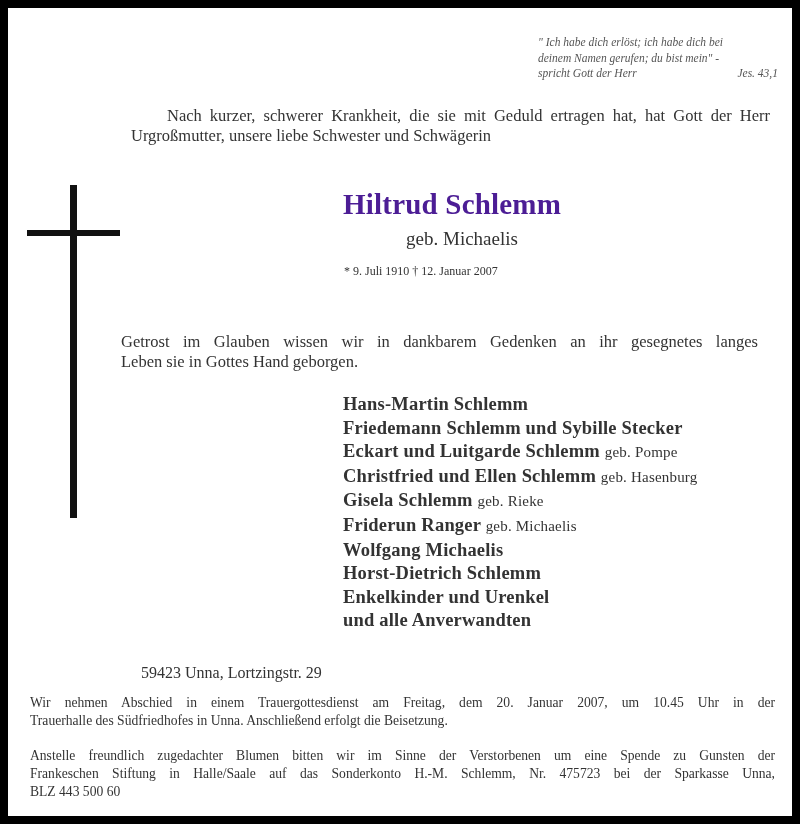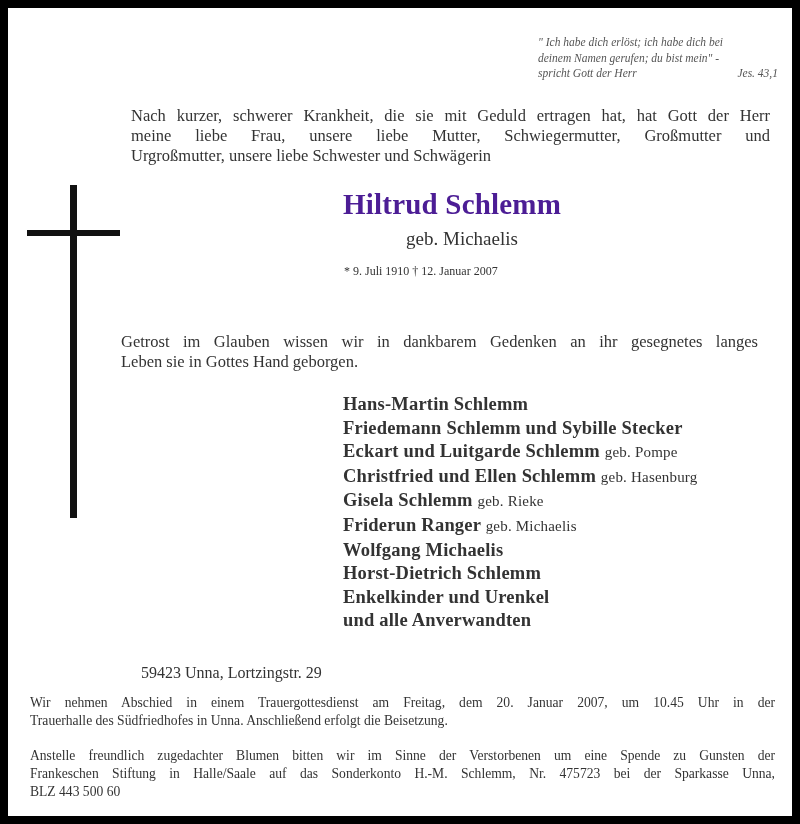--- a/index.html
+++ b/index.html
@@ -14,21 +14,21 @@
     .verse {
       position: absolute; left: 530px; top: 27px; width: 240px;
       font-style: italic; font-size: 11.5px; line-height: 15.5px; color: #555;
     }
     .verse .row { display: flex; justify-content: space-between; }
 
     .intro {
       position: absolute; left: 123px; top: 98px; width: 639px;
       font-size: 16.5px; line-height: 20px; text-align: justify; text-align-last: left; color: #333;
     }
-    .intro .jl { text-align: justify; text-align-last: justify; display: block; }
+    .intro .jl { text-align: justify; text-align-last: justify; display: block; margin-left: 36px; }
 
     .cross-v { position: absolute; left: 62px; top: 177px; width: 7px; height: 333px; background: #111; }
     .cross-h { position: absolute; left: 19px; top: 222px; width: 93px; height: 6px; background: #111; }
 
     .name { left: 335px; top: 180px; font-size: 29px; font-weight: bold; color: #4c1d95; letter-spacing: 0.2px; }
     .maiden { left: 0; width: 908px; top: 220px; text-align: center; font-size: 19px; color: #333; }
     .dates { left: 336px; top: 256px; font-size: 12px; color: #333; }
 
     .p { position: absolute; font-size: 16.5px; line-height: 20px; color: #333; }
     .p-ewig { left: 123px; top: 292px; }
@@ -56,21 +56,20 @@
     <div>" Ich habe dich erlöst; ich habe dich bei</div>
     <div>deinem Namen gerufen; du bist mein" -</div>
     <div class="row">
       <span>spricht Gott der Herr</span>
       <span>Jes. 43,1</span>
     </div>
   </div>
 
   <div class="intro">
     <span class="jl">Nach kurzer, schwerer Krankheit, die sie mit Geduld ertragen hat, hat Gott der Herr</span>
-    <span class="jl">meine liebe Frau, unsere liebe Mutter, Schwiegermutter, Großmutter und</span>
     <span>Urgroßmutter, unsere liebe Schwester und Schwägerin</span>
   </div>
 
   <div class="cross-v"></div>
   <div class="cross-h"></div>
 
   <div class="abs name">Hiltrud Schlemm</div>
   <div class="abs maiden">geb. Michaelis</div>
   <div class="abs dates">* 9. Juli 1910  † 12. Januar 2007</div>
 

